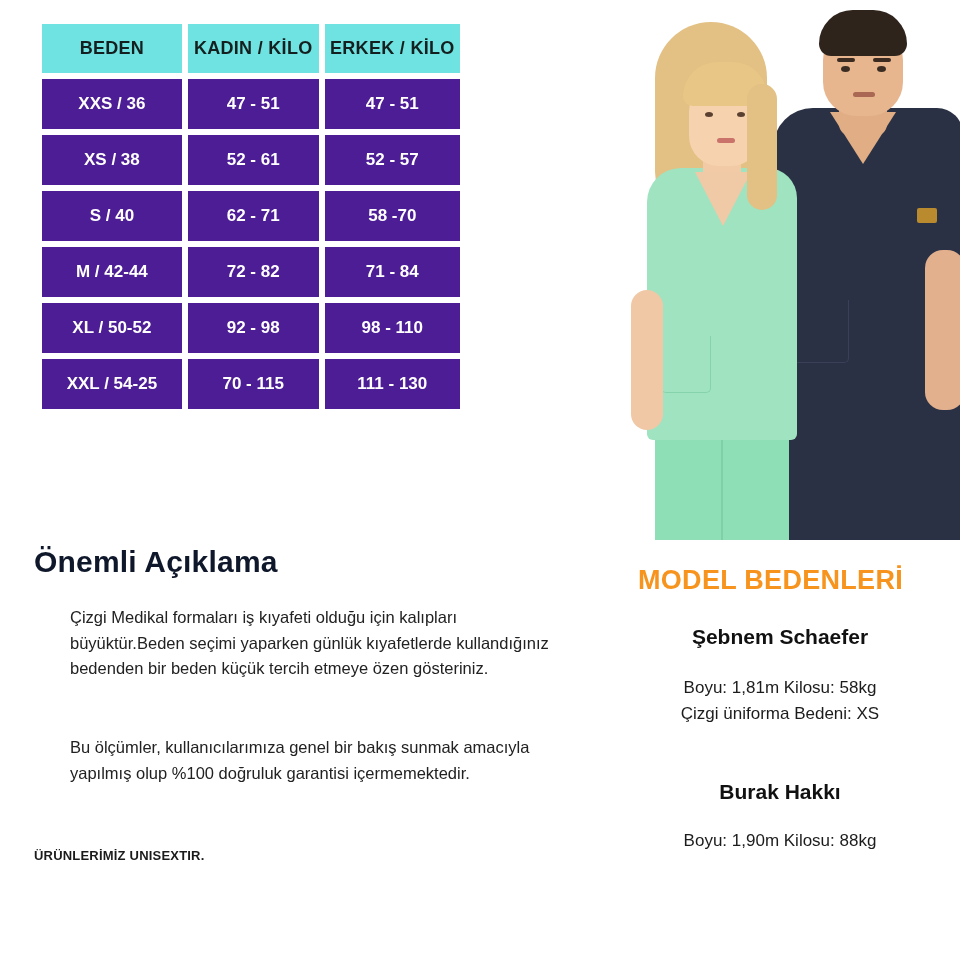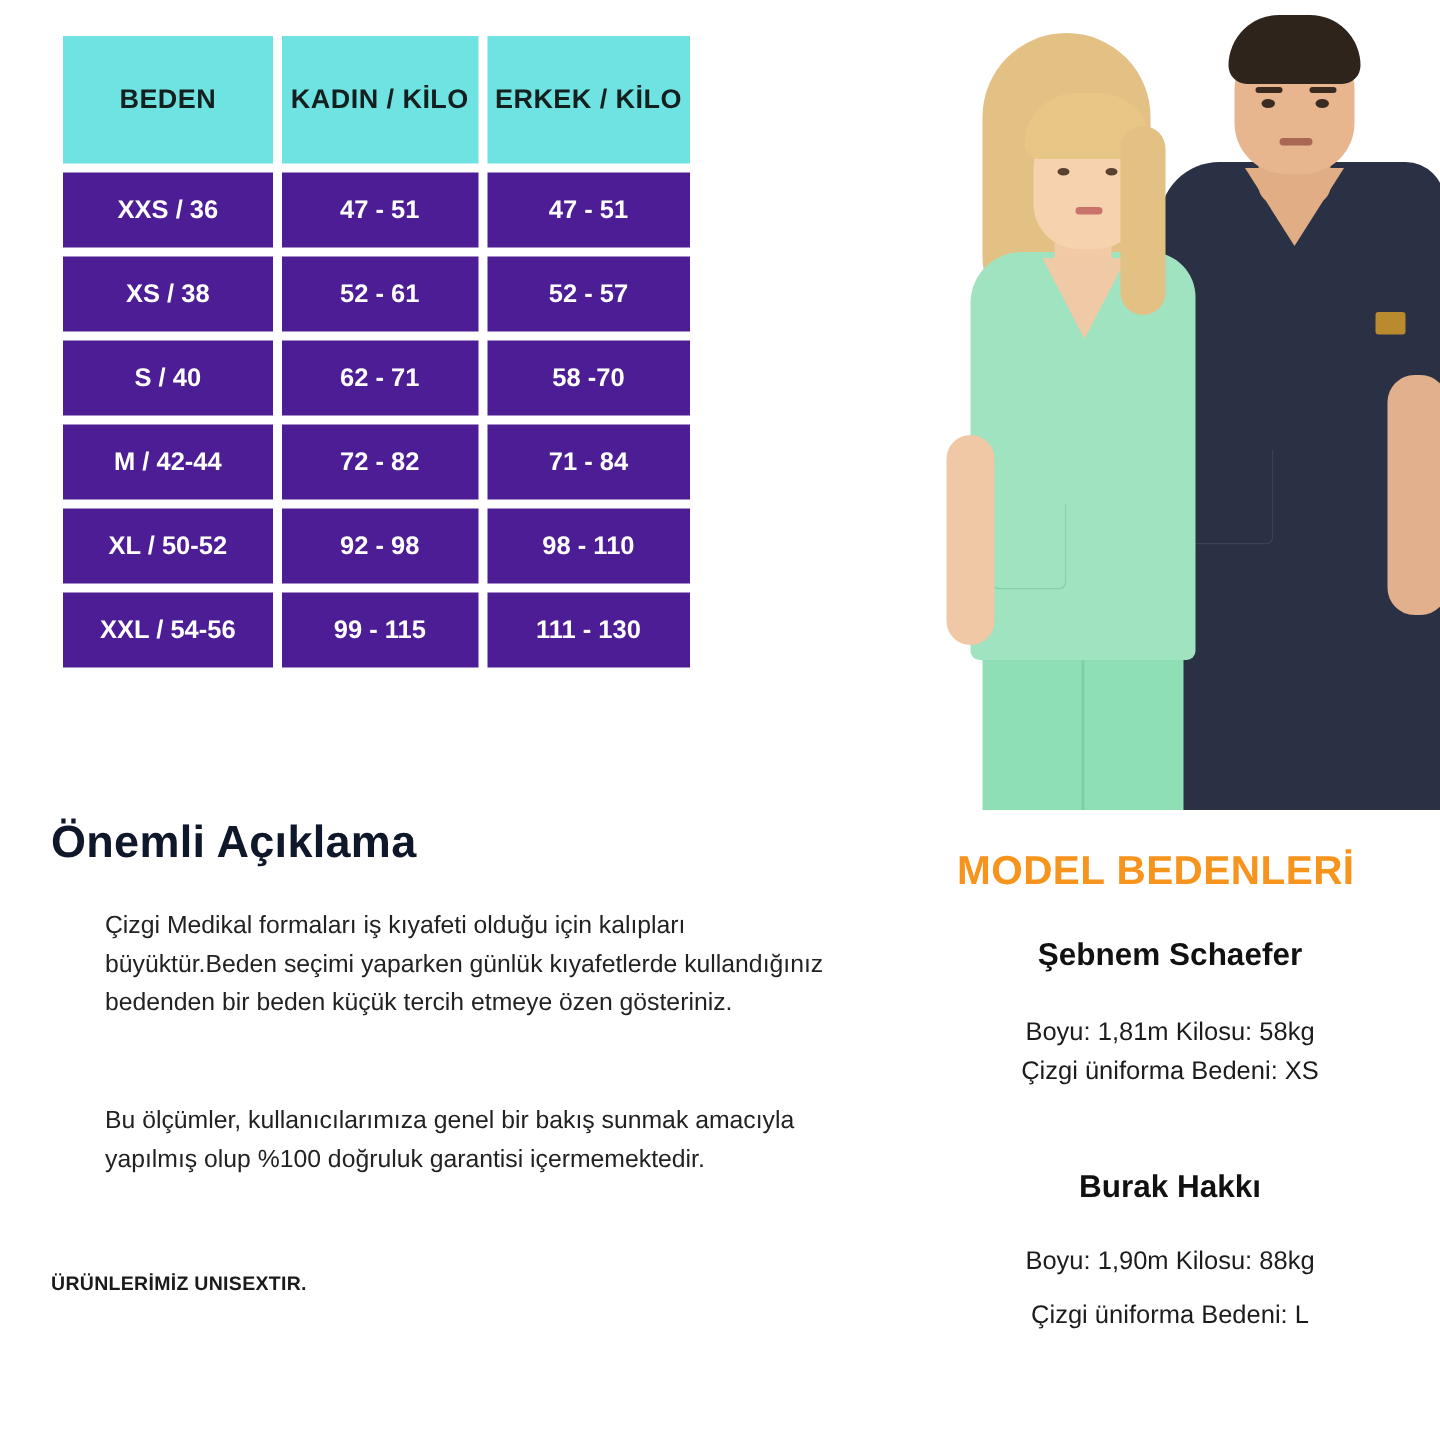--- a/index.html
+++ b/index.html
@@ -35,21 +35,21 @@
     width: 430px;
     border-collapse: separate;
     border-spacing: 6px 6px;
   }
   .size-table th {
     background: #6fe3e1;
     color: #14201f;
     font-size: 18px;
     font-weight: bold;
     text-align: center;
-    padding: 32px 4px;
+    padding: 14px 4px;
     letter-spacing: 0.3px;
   }
   .size-table td {
     background: #4c1d95;
     color: #ffffff;
     font-size: 17px;
     font-weight: bold;
     text-align: center;
     padding: 15px 4px;
     white-space: nowrap;
@@ -422,22 +422,22 @@
           <td>M / 42-44</td>
           <td>72 - 82</td>
           <td>71 - 84</td>
         </tr>
         <tr>
           <td>XL / 50-52</td>
           <td>92 - 98</td>
           <td>98 - 110</td>
         </tr>
         <tr>
-          <td>XXL / 54-56</td>
-          <td>99 - 115</td>
+          <td>XXL / 54-25</td>
+          <td>70 - 115</td>
           <td>111 - 130</td>
         </tr>
       </tbody>
     </table>
 
     <div class="heading-orange">Önemli Açıklama</div>
     <div class="para para-1">Çizgi Medikal formaları iş kıyafeti olduğu için kalıpları büyüktür.Beden seçimi yaparken günlük kıyafetlerde kullandığınız bedenden bir beden küçük tercih etmeye özen gösteriniz.</div>
     <div class="para para-2">Bu ölçümler, kullanıcılarımıza genel bir bakış sunmak amacıyla yapılmış olup %100 doğruluk garantisi içermemektedir.</div>
     <div class="bold-note">ÜRÜNLERİMİZ UNISEXTIR.</div>
 
@@ -480,17 +480,16 @@
     </div>
 
     <div class="model-title">MODEL BEDENLERİ</div>
 
     <div class="model-name model-name-1">Şebnem Schaefer</div>
     <div class="model-line m1-l1">Boyu: 1,81m Kilosu: 58kg</div>
     <div class="model-line m1-l2">Çizgi üniforma Bedeni: XS</div>
 
     <div class="model-name model-name-2">Burak Hakkı</div>
     <div class="model-line m2-l1">Boyu: 1,90m Kilosu: 88kg</div>
-    <div class="model-line m2-l2">Çizgi üniforma Bedeni: L</div>
 
   </div>
 
 </div>
 
 </body></html>

